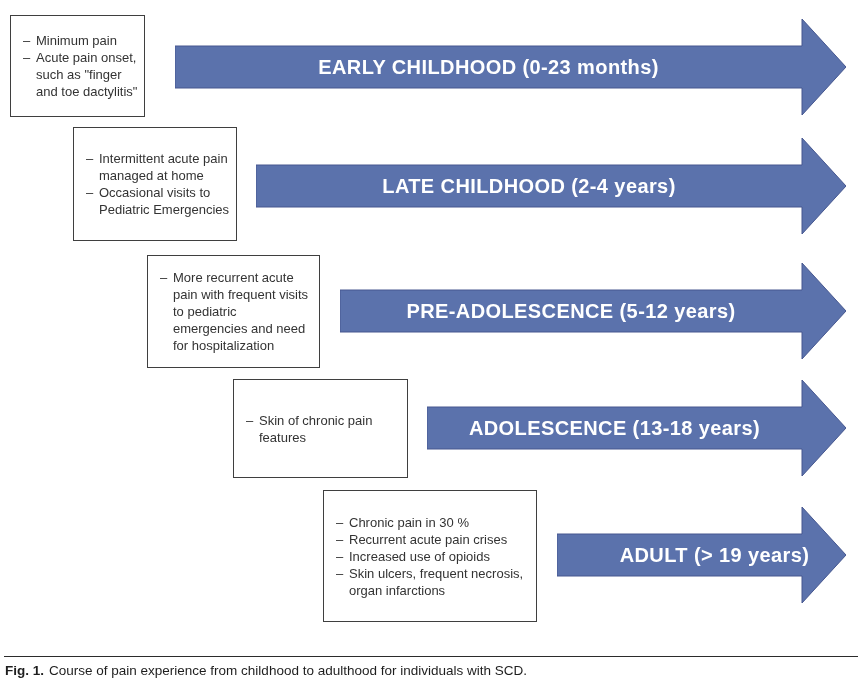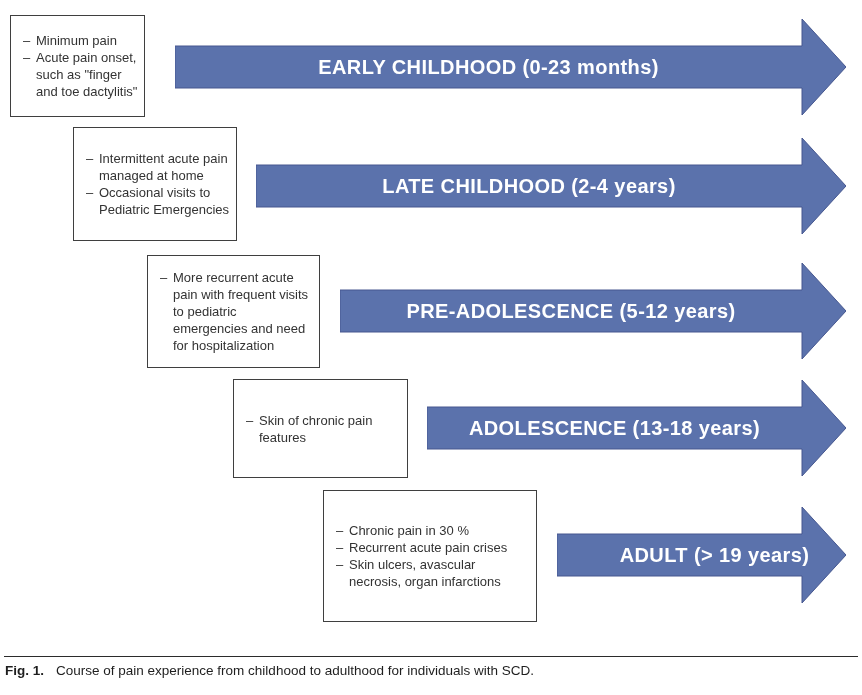--- a/index.html
+++ b/index.html
@@ -45,21 +45,21 @@
   .s4 .arrow { left:557px; top:507px; }
   .s4 .label { left:580px; top:534px; width:245px;padding-left:24px; }
   
   .rule {
     position:absolute; left:4px; top:656px; width:854px;
     border-top:1.5px solid #2b2b2b;
   }
   .caption {
     position:absolute; left:5px; top:663px; font-size:13.5px; color:#1e1e1e;
   }
-  .caption .fig { font-weight:bold; margin-right:12px; }
+  .caption .fig { font-weight:bold; margin-right:5px; }
 </style>
 </head>
 <body>
 
 <div class="canvas">
 
   <div class="s0">
     <div class="box">
       <div class="bullet">Minimum pain</div>
       <div class="bullet">Acute pain onset, such as "finger and toe dactylitis"</div>
@@ -106,21 +106,22 @@
         <polygon points="0,27 375,27 375,0 419,48 375,96 375,69 0,69" fill="#5b72ac"></polygon>
       </svg>
     </div>
     <div class="label">ADOLESCENCE (13-18 years)</div>
   </div>
 
   <div class="s4">
     <div class="box">
       <div class="bullet">Chronic pain in 30 %</div>
       <div class="bullet">Recurrent acute pain crises</div>
-      <div class="bullet">Skin ulcers, avascular necrosis, organ infarctions</div>
+      <div class="bullet">Increased use of opioids</div>
+      <div class="bullet">Skin ulcers, frequent necrosis, organ infarctions</div>
     </div>
     <div class="arrow">
       <svg width="289" height="96" viewBox="0 0 289 96">
         <polygon points="0,27 245,27 245,0 289,48 245,96 245,69 0,69" fill="#5b72ac"></polygon>
       </svg>
     </div>
     <div class="label">ADULT (&gt; 19 years)</div>
   </div>
 
   <div class="rule"></div>

